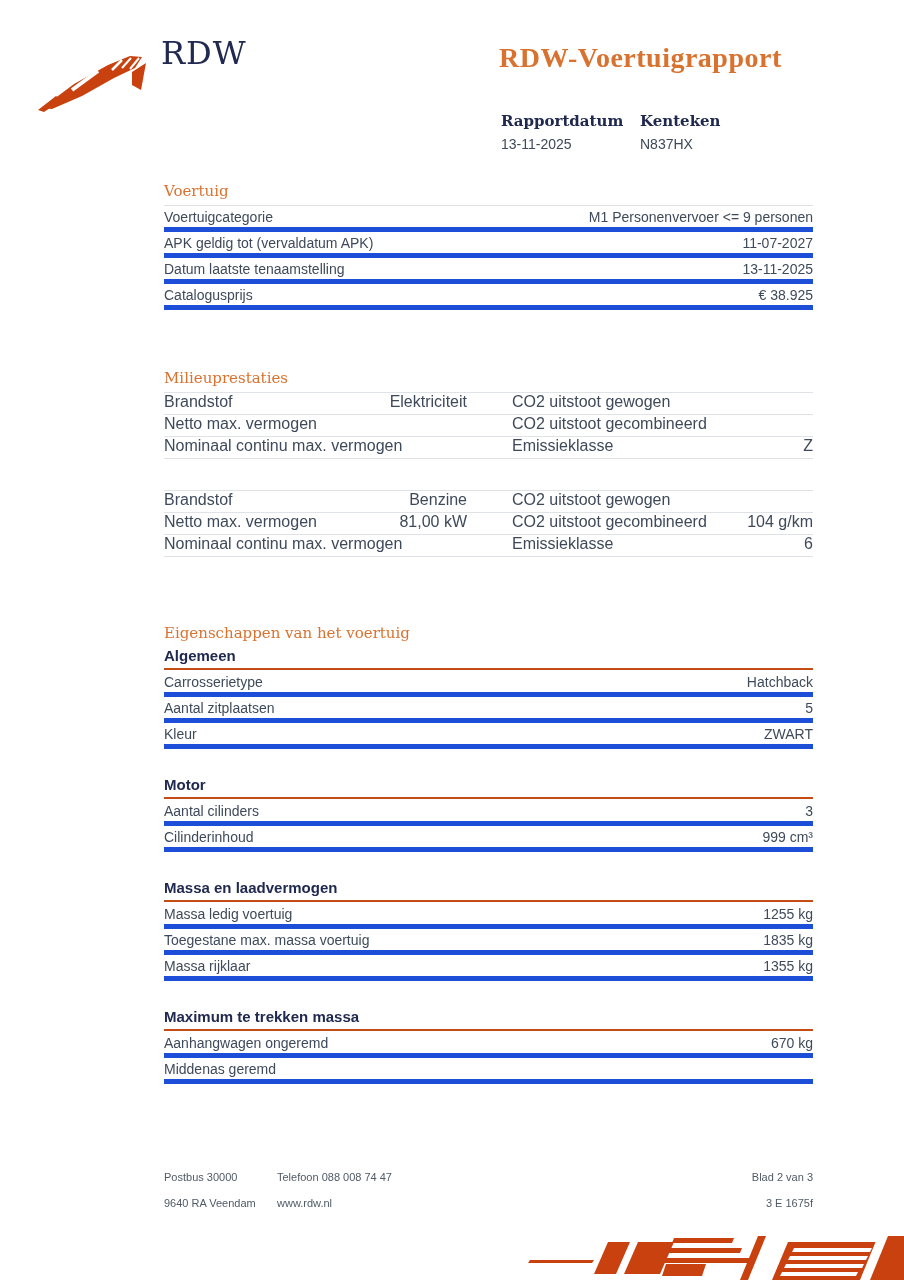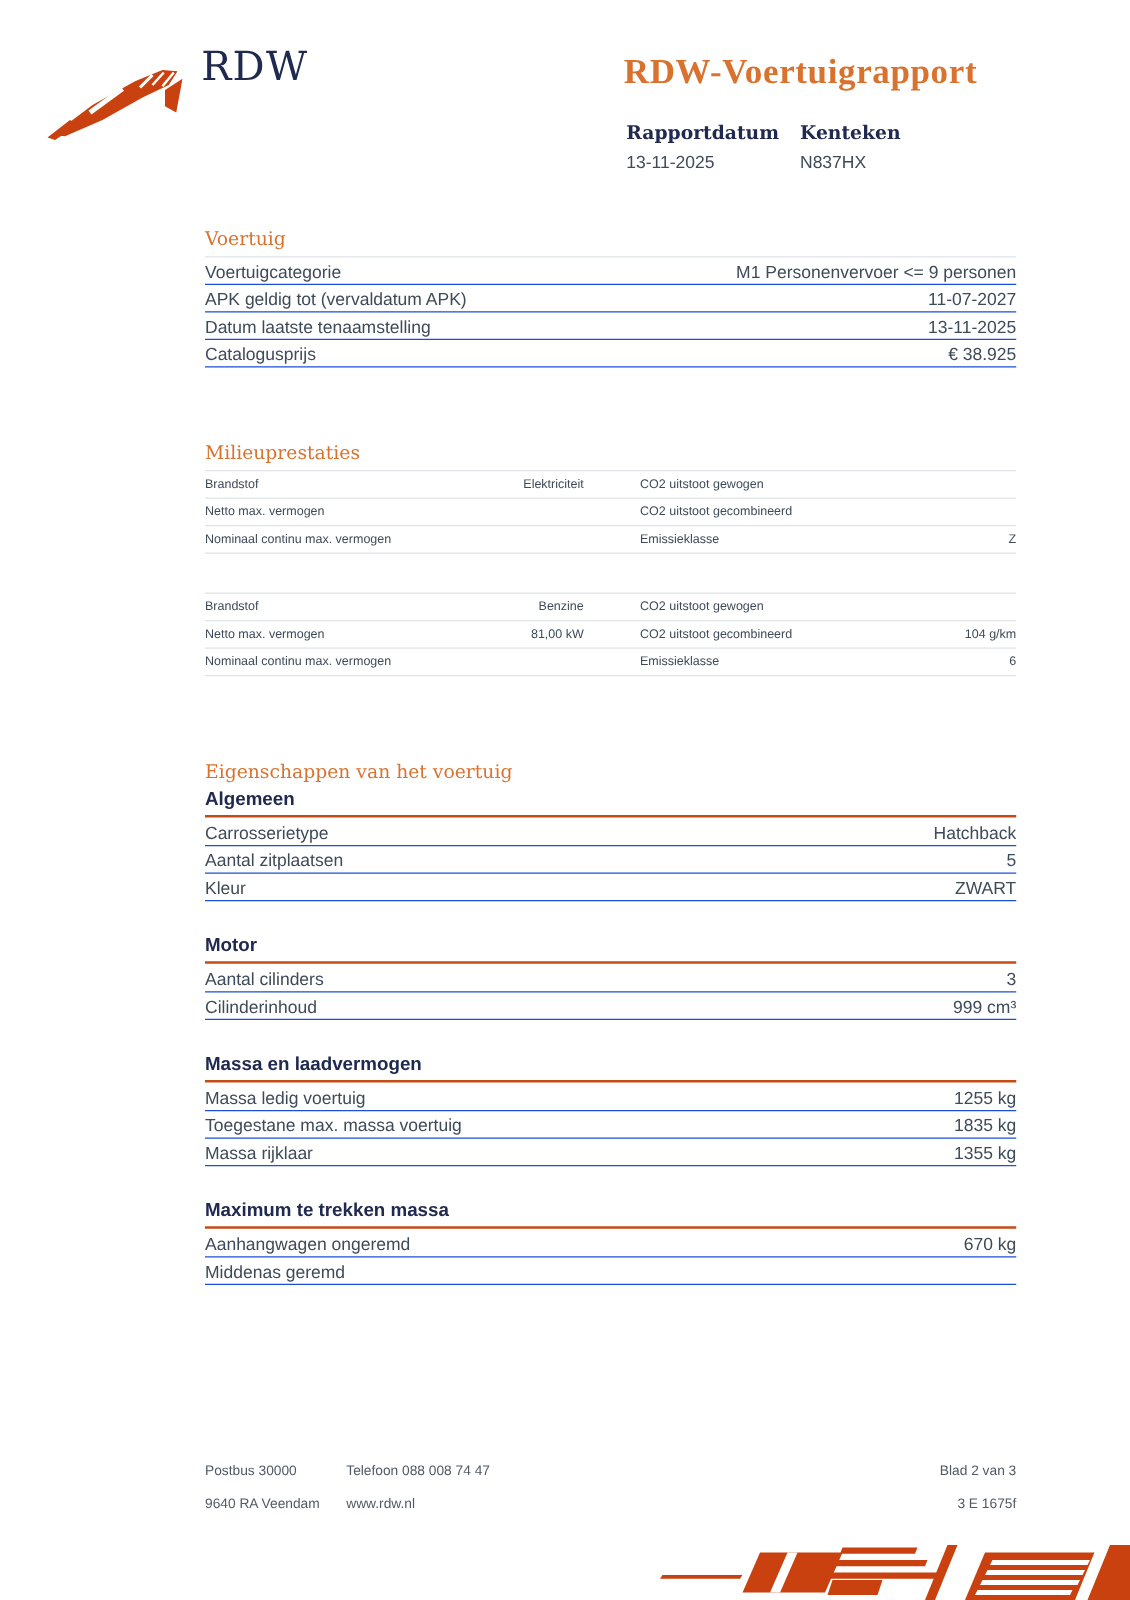--- a/index.html
+++ b/index.html
@@ -8,38 +8,38 @@
     font-family:"Liberation Sans",sans-serif;color:#3E4A5A;overflow:hidden;
   }
   
   .logo-swoosh{position:absolute;left:36px;top:48px;width:120px;height:66px}
   .logo-text{position:absolute;left:161px;top:34px;
     font-family:"DejaVu Serif","Liberation Serif",serif;font-weight:normal;
     font-size:32px;color:#20294F;letter-spacing:1px}
   .doc-title{position:absolute;left:499px;top:42px;
     font-family:Liberation Serif, serif;font-weight:bold;
     font-size:28px;color:#D9722F;letter-spacing:.5px;margin:0}
-  .meta{position:absolute;left:501px;top:97px;display:flex}
+  .meta{position:absolute;left:501px;top:112px;display:flex}
   .meta-item{min-width:139px}
   .meta-label{font-family:"DejaVu Serif","Liberation Serif",serif;
     font-weight:bold;font-size:15px;color:#20294F}
   .meta-value{font-size:14px;margin-top:6px;color:#3E4A5A}
   
   .content{position:absolute;left:164px;top:182px;width:649px}
   .sec-title{font-family:"DejaVu Serif","Liberation Serif",serif;
     font-weight:normal;font-size:15px;color:#D9722F;margin:0 0 5px 0}
   .rows{border-top:1px solid #DFE3E7}
   .row{display:flex;justify-content:space-between;align-items:center;
-    height:21px;border-bottom:1px solid #1d4ed8;font-size:14px}
+    height:21px;border-bottom:5px solid #1d4ed8;font-size:14px}
   .cell-label{white-space:nowrap}
   .cell-value{white-space:nowrap;text-align:right}
   #sec-milieu{margin-top:59px}
   .milieu-block + .milieu-block{margin-top:31px}
-  .milieu-row{display:flex;align-items:center;height:21px;
-    border-bottom:1px solid #DFE3E7;font-size:10px}
+  .milieu-row{display:flex;height:21px;
+    border-bottom:1px solid #DFE3E7;font-size:16px}
   .m-left{width:303px;display:flex;justify-content:space-between}
   .m-right{flex:1;margin-left:45px;display:flex;justify-content:space-between}
   #sec-eigenschappen{margin-top:67px}
   .subsection{margin-top:27px}
   .subsection:first-of-type{margin-top:1px}
   .sub-title{font-size:15px;font-weight:bold;color:#20294F;margin:0 0 4px 0}
   .sub-rule{height:2px;background:#C44D16;margin-bottom:1px}
   .subsection .rows{border-top:none}
   
   .footer{position:absolute;left:164px;top:1171px;width:649px;

